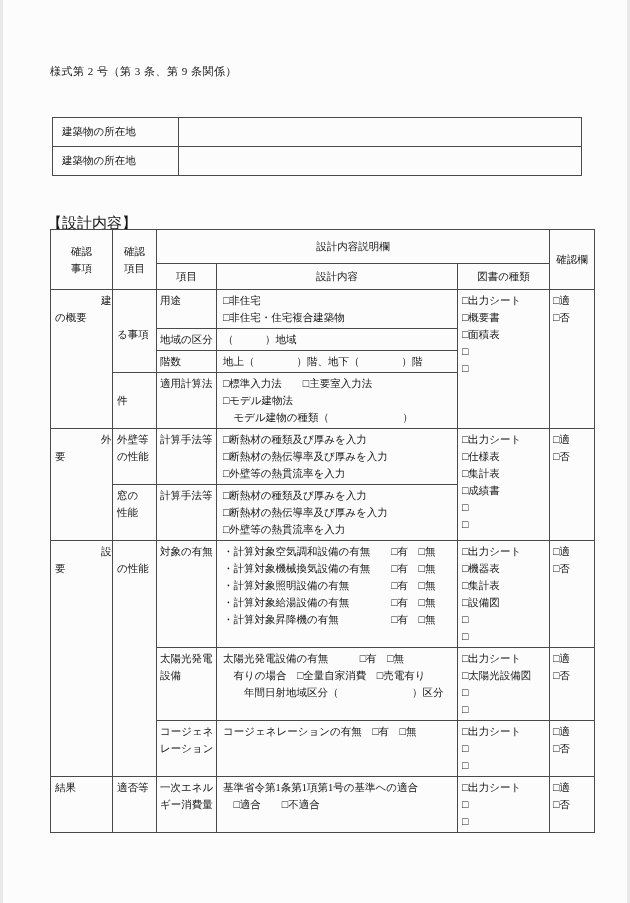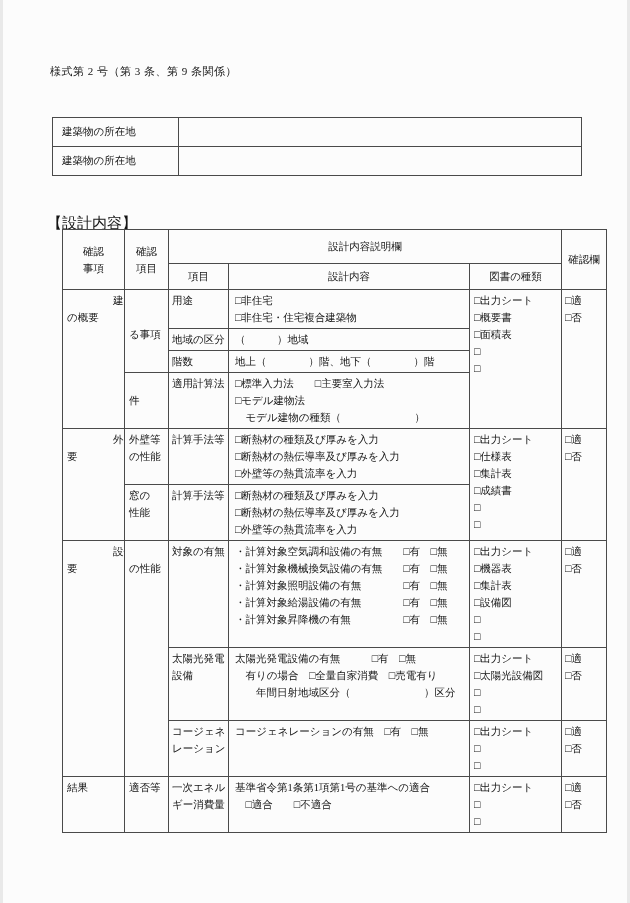--- a/index.html
+++ b/index.html
@@ -13,21 +13,21 @@
   .doc-title{position:absolute;left:0;top:84px;width:630px;text-align:center;font-size:14px;letter-spacing:1px;}
   .section-label{position:absolute;left:44px;top:214px;font-size:15px;}
 
   table{border-collapse:collapse;table-layout:fixed;}
   td,th{border:1px solid #4a4a4a;font-size:10.5px;font-weight:normal;
         vertical-align:top;padding:2px 4px;overflow:hidden;}
   .info-table{position:absolute;left:49px;top:117px;width:529px;border:1.5px solid #3a3a3a;}
   .info-table td{height:24px;vertical-align:middle;}
   .info-table .lbl{padding-left:9px;}
 
-  .main-table{position:absolute;left:59px;top:229px;width:544px;border:1.5px solid #3a3a3a;}
+  .main-table{position:absolute;left:47px;top:229px;width:544px;border:1.5px solid #3a3a3a;}
   .main-table th{text-align:center;vertical-align:middle;}
   .hr1{height:34px;}
   .hr2{height:26px;}
   .ln{line-height:17px;min-height:17px;white-space:nowrap;}
   .jus .ln:not(:last-child){text-align-last:justify;margin-left:46px;}
   .c-item{padding-left:3px;padding-right:11px;}
   .c-content{padding-left:6px;}
   .c-docs{font-family:Liberation Serif, serif;}
   .c-check{padding-left:3px;}
 </style>

